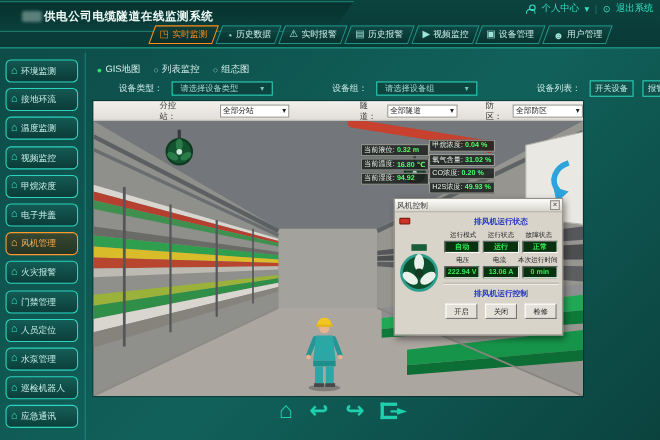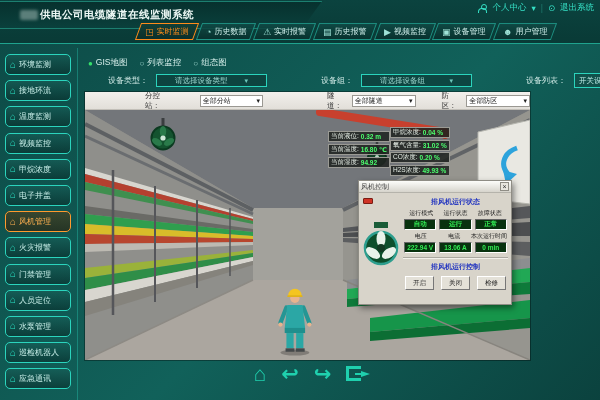--- a/index.html
+++ b/index.html
@@ -53,21 +53,21 @@
 
   
   .filters1 { position:absolute; left:88px; top:57px; display:flex; gap:12px; align-items:center; }
   .radio-item { display:flex; align-items:center; gap:3px; font-size:8.5px; color:#d6efeb; cursor:pointer; }
   .radio-glyph { font-size:8px; color:#9fd8d0; }
   .radio-item.selected .radio-glyph { color:#35e06a; }
 
   .filters2 { position:absolute; left:88px; top:73px; display:flex; align-items:center; gap:8px; }
   .f-label { font-size:8px; color:#cfe9e5; white-space:nowrap;margin-left:20px; }
   .sel { display:flex; align-items:center; justify-content:space-between;
-    width:111px; height:13px; padding:0 18px; border:1px solid #2bd4bd;
+    width:92px; height:13px; padding:0 7px; border:1px solid #2bd4bd;
     background:rgba(12,64,60,.8); color:#9fd8d0; font-size:7.5px; cursor:pointer; white-space:nowrap; }
   .sel .car { font-size:7px; color:#6fc9bd; }
   .dev-btn { border:1px solid #2bd4bd; background:rgba(18,78,72,.7); color:#bfeee8;
     font-size:7.5px; padding:1.5px 4px; cursor:pointer; white-space:nowrap; }
   .gap-lg { width:18px; }
 
   
   .viewport { position:absolute; left:85px; top:92px; width:445px; height:268px;
     background:#8a8a86; box-shadow:0 0 0 1px rgba(0,0,0,.35); }
   .scene-toolbar { position:absolute; top:0; left:0; width:445px; height:18px;

